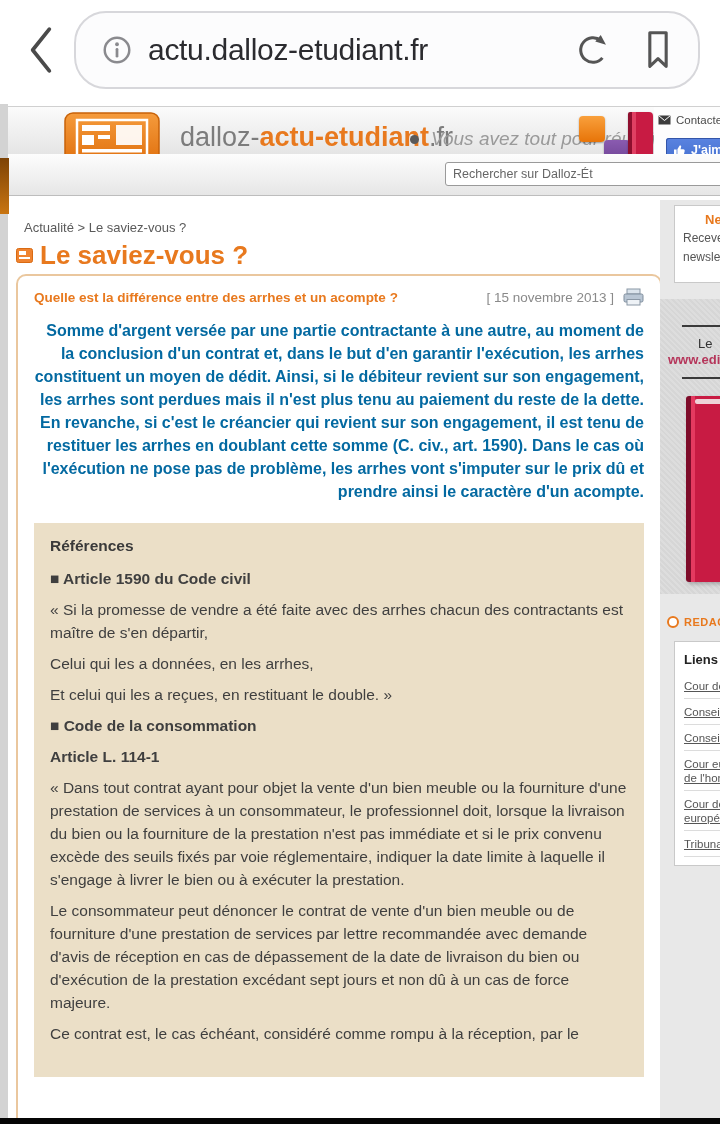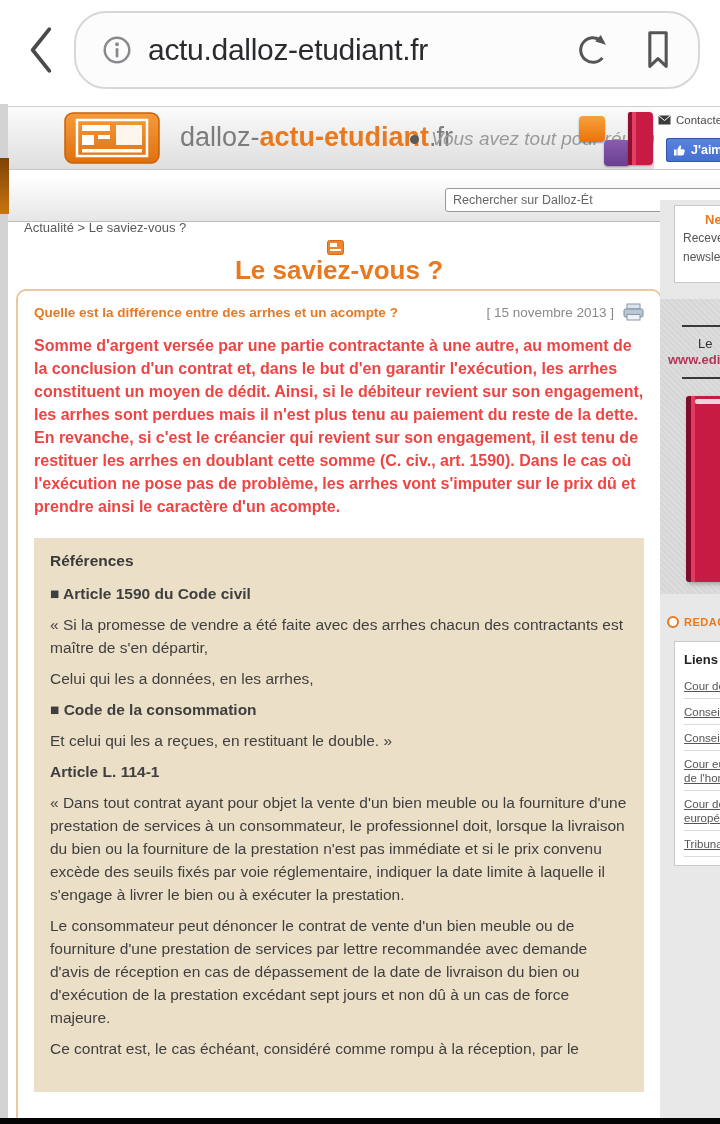--- a/index.html
+++ b/index.html
@@ -38,39 +38,39 @@
   .sq-purple{left:596px;top:33px;width:26px;height:26px;background:linear-gradient(180deg,#8a5bb0,#6a3f90);}
   .hdr-book{position:absolute;left:620px;top:5px;width:25px;height:53px;border-radius:2px 4px 4px 2px;
     background:linear-gradient(90deg,#8e0f2e 0 4px,#e04063 4px 8px,#c81b43 8px);box-shadow:0 1px 2px rgba(0,0,0,.3);}
   .hdr-right{position:absolute;left:646px;top:0;width:80px;height:62px;background:#fdfdfd;}
   .contact{position:absolute;left:4px;top:7px;display:flex;align-items:center;font-size:11.5px;color:#4a4a4a;white-space:nowrap;}
   .contact svg{margin-right:5px;flex:0 0 auto;}
   .like-btn{position:absolute;left:12px;top:31px;width:95px;height:24px;border-radius:3px;
     background:linear-gradient(180deg,#5a83e0,var(--fb-blue));display:flex;align-items:center;padding-left:7px;
     color:#fff;font-size:12.5px;font-weight:bold;white-space:nowrap;box-shadow:inset 0 0 0 1px #3355a8;}
   .like-btn svg{margin-right:5px;}
-  .search-row{position:absolute;left:8px;top:80px;right:0;height:41px;
+  .search-row{position:absolute;left:8px;top:54px;right:0;height:41px;
     background:linear-gradient(180deg,#fdfdfd,#e6e6e6);border-bottom:1px solid #bdbdbd;}
   .search-input{position:absolute;left:437px;top:8px;width:290px;height:24px;border:1px solid #9a9a9a;border-radius:3px;
     background:#fff;font-family:"Liberation Sans",sans-serif;font-size:12.5px;color:#666;padding:0 7px;box-sizing:border-box;}
   .search-input::placeholder{color:#666;opacity:1;}
   
   .content{position:absolute;left:8px;top:100px;width:654px;}
   .breadcrumb{margin:20px 0 0 16px;font-size:13px;color:#5a5a5a;}
-  .title-row{margin:5px 0 0 8px;display:flex;align-items:center;flex-direction:column;}
+  .title-row{margin:5px 0 0 8px;display:flex;align-items:center;}
   .title-row svg{margin-right:7px;flex:0 0 auto;}
   .page-title{font-size:26px;font-weight:bold;color:var(--accent);}
   .article-box{margin:3px 0 0 8px;width:646px;box-sizing:border-box;border:2px solid #eac79e;border-radius:10px;
     background:#fff;padding:12px 16px 20px;min-height:860px;}
   .art-head{display:flex;justify-content:space-between;align-items:center;}
   .art-question{font-size:13.5px;font-weight:bold;color:var(--accent);}
   .art-date{display:flex;align-items:center;font-size:13.5px;color:#8a8a8a;white-space:nowrap;}
   .art-date svg{margin-left:9px;}
   .paras{margin-top:13px;}
-  .paras p{margin:0 0 13px;font-size:16px;font-weight:bold;color:#ef4444;line-height:23px;}
+  .paras p{margin:0 0 13px;font-size:16px;font-weight:bold;color:#0369a1;line-height:23px;text-align:right;}
   .refs-box{margin-top:20px;background:var(--beige);padding:14px 16px 24px;}
   .refs-title{font-size:15.5px;font-weight:bold;color:#3a3a3a;margin:0 0 12px;}
   .refs-box p.ref{margin:0 0 8px;font-size:15.5px;color:#3f3f3f;line-height:23px;}
   .refs-box p.ref.bold{font-weight:bold;}
   
   .sidebar{position:absolute;left:660px;top:100px;width:230px;height:918px;background:#e8e8e8;}
   .nl-box{margin:5px 0 0 14px;width:200px;height:78px;background:#fff;border:1px solid #c9c9c9;padding:6px 8px;box-sizing:border-box;}
   .nl-title{margin-left:22px;font-size:13px;font-weight:bold;color:var(--accent);}
   .nl-line{font-size:12px;color:#555;line-height:16px;margin-top:3px;}
   .promo-box{margin-top:16px;width:212px;height:295px;padding-top:26px;box-sizing:border-box;
@@ -204,22 +204,22 @@
       <p>Somme d'argent versée par une partie contractante à une autre, au moment de la conclusion d'un contrat et, dans le but d'en garantir l'exécution, les arrhes constituent un moyen de dédit. Ainsi, si le débiteur revient sur son engagement, les arrhes sont perdues mais il n'est plus tenu au paiement du reste de la dette. En revanche, si c'est le créancier qui revient sur son engagement, il est tenu de restituer les arrhes en doublant cette somme (C. civ., art. 1590). Dans le cas où l'exécution ne pose pas de problème, les arrhes vont s'imputer sur le prix dû et prendre ainsi le caractère d'un acompte.</p>
         </div>
 
       <div class="refs-box">
         <p class="refs-title">Références</p>
         <div>
 
         <p class="ref bold">■ Article 1590 du Code civil</p>
             <p class="ref normal">« Si la promesse de vendre a été faite avec des arrhes chacun des contractants est maître de s'en départir,</p>
             <p class="ref normal">Celui qui les a données, en les arrhes,</p>
+            <p class="ref normal">Et celui qui les a reçues, en restituant le double. »</p>
             <p class="ref bold">■ Code de la consommation</p>
-            <p class="ref normal">Et celui qui les a reçues, en restituant le double. »</p>
             <p class="ref bold">Article L. 114-1</p>
             <p class="ref normal">« Dans tout contrat ayant pour objet la vente d'un bien meuble ou la fourniture d'une prestation de services à un consommateur, le professionnel doit, lorsque la livraison du bien ou la fourniture de la prestation n'est pas immédiate et si le prix convenu excède des seuils fixés par voie réglementaire, indiquer la date limite à laquelle il s'engage à livrer le bien ou à exécuter la prestation.</p>
             <p class="ref normal">Le consommateur peut dénoncer le contrat de vente d'un bien meuble ou de fourniture d'une prestation de services par lettre recommandée avec demande d'avis de réception en cas de dépassement de la date de livraison du bien ou d'exécution de la prestation excédant sept jours et non dû à un cas de force majeure.</p>
             <p class="ref normal">Ce contrat est, le cas échéant, considéré comme rompu à la réception, par le</p>
           </div>
       </div>
     </div>
   </div>
 
   <div class="sidebar">

